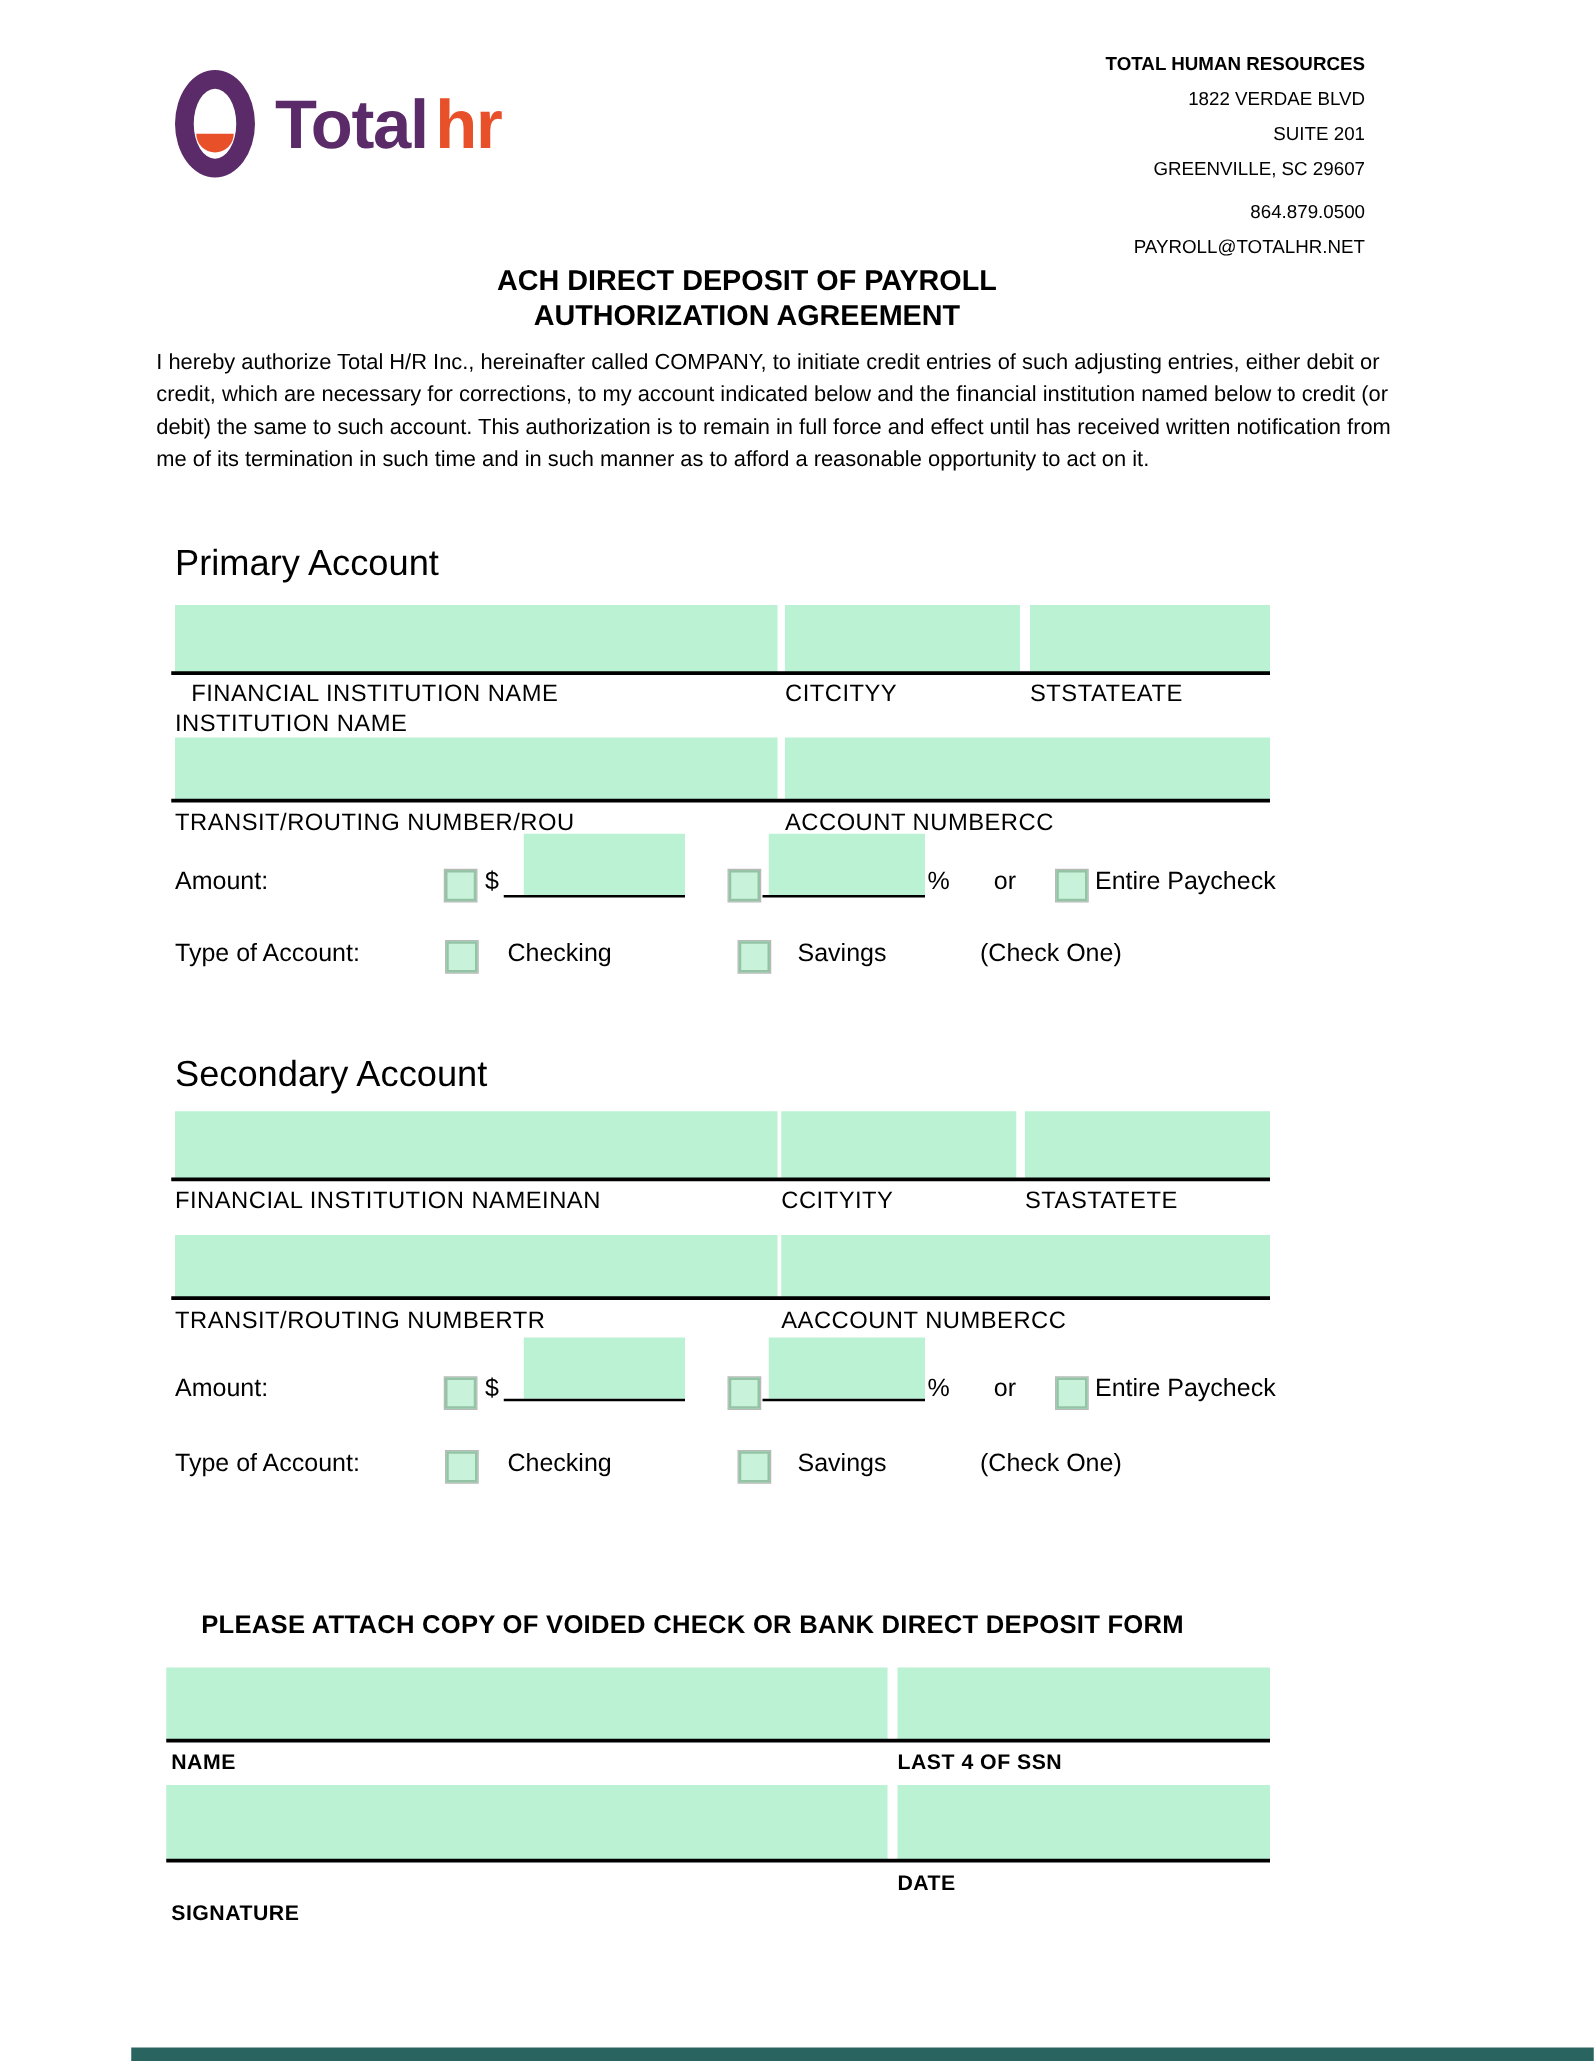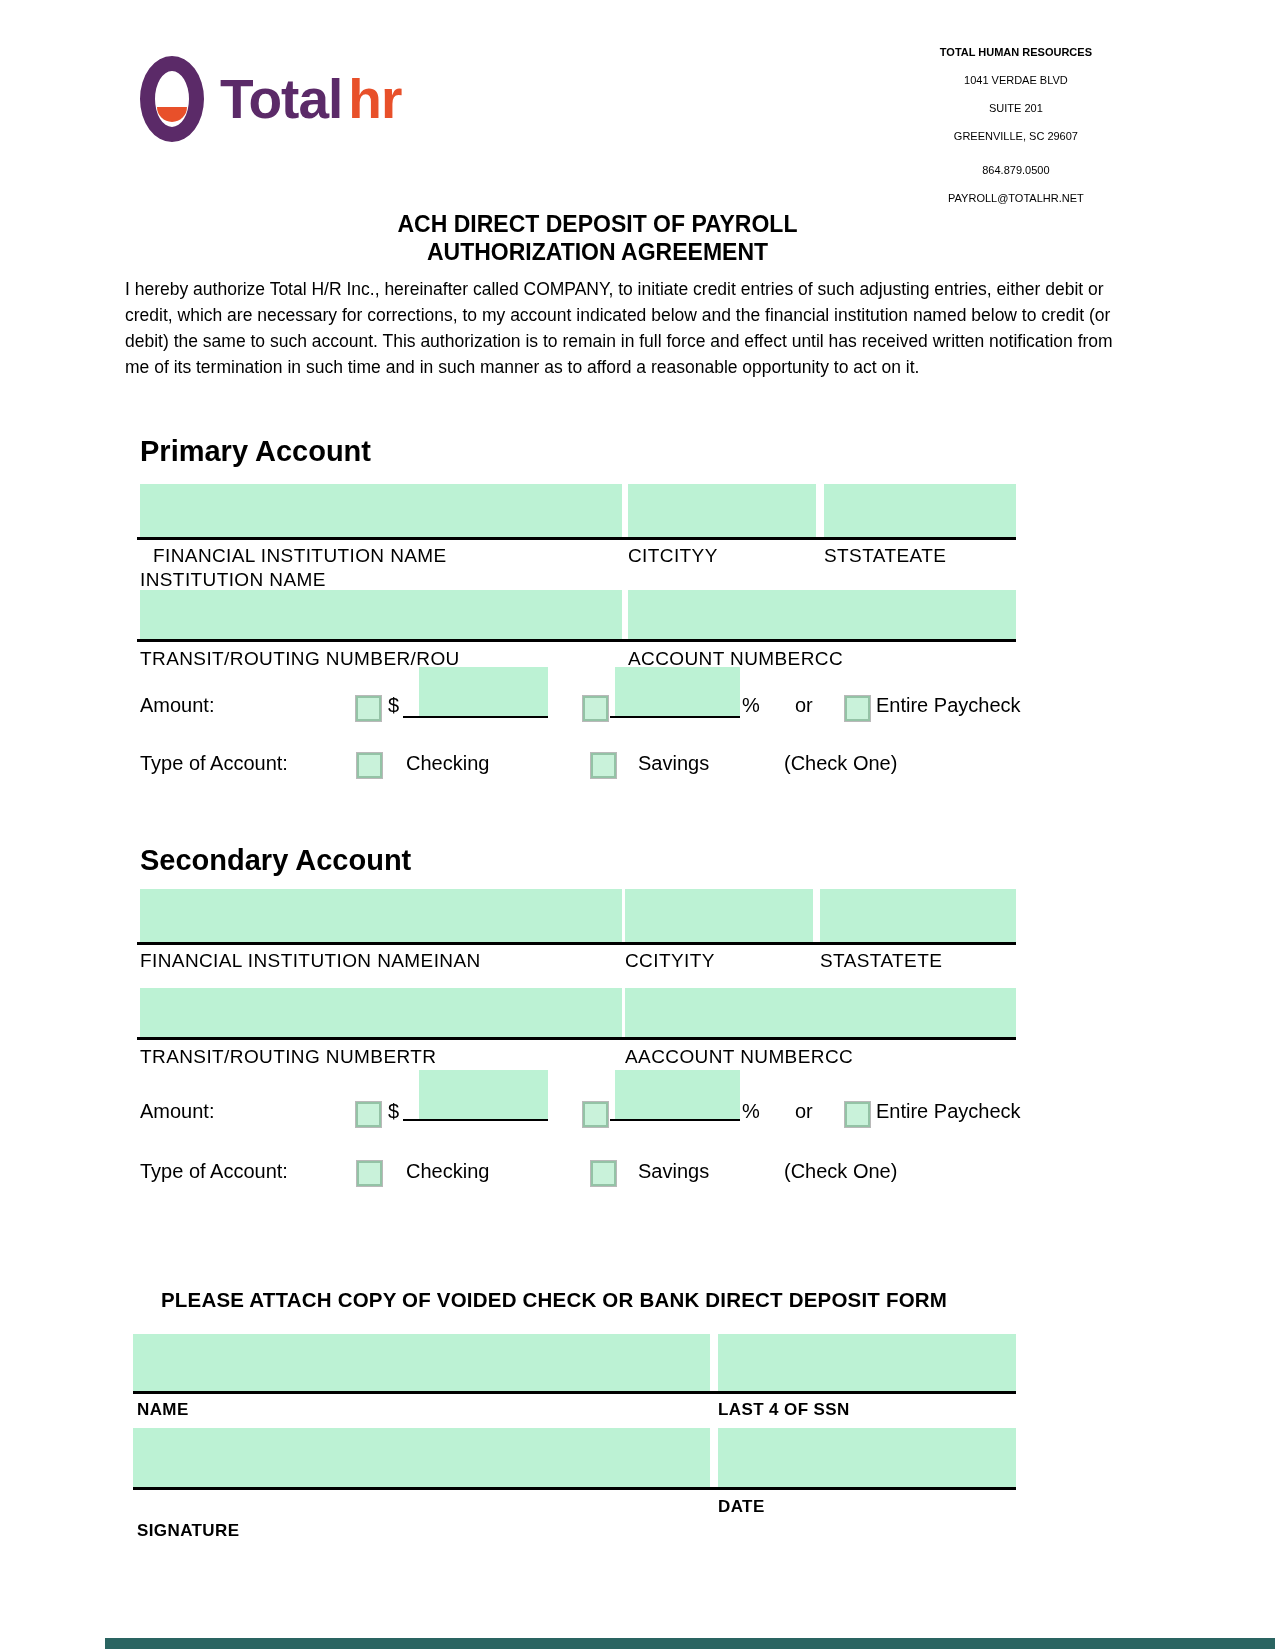--- a/index.html
+++ b/index.html
@@ -22,29 +22,29 @@
   .logo-smile{
     position:absolute;left:50%;transform:translateX(-50%);
     bottom:5px;width:30px;height:15px;
     background:var(--logo-orange,#e8502a);
     border-radius:0 0 16px 16px;
   }
   .logo-word{font-size:55px;font-weight:bold;letter-spacing:-1px;line-height:1;}
   .lt{color:var(--logo-purple,#5b2a68);}
   .lh{color:var(--logo-orange,#e8502a);margin-left:6px;}
   
-  .company-block{text-align:center;font-size:11px;line-height:28px;}
+  .company-block{text-align:right;font-size:15px;line-height:28px;}
   .company-block .co-name{font-weight:bold;}
   .company-block .gap{height:6px;}
   
   .doc-title{width:1195px;left:0;text-align:center;font-size:23px;font-weight:bold;line-height:28px;}
   
   .intro{width:1002px;font-size:17.5px;line-height:26px;text-align:left;margin:0;}
   
-  .sec-head{font-size:29px;font-weight:bold;border-bottom:3px solid #0f172a;padding-bottom:19px;line-height:1.1;}
+  .sec-head{font-size:29px;font-weight:normal;border-bottom:3px solid #0f172a;padding-bottom:19px;line-height:1.1;}
   
   .gfield{background:var(--field-green,#bcf2d4);}
   .uline{background:#000;height:3px;}
   .uline2{background:#000;height:2px;}
   
   .lbl{font-size:19px;letter-spacing:0.4px;white-space:nowrap;}
   .lbl-b{font-size:17px;font-weight:bold;letter-spacing:0.4px;white-space:nowrap;}
   .txt{font-size:20px;white-space:nowrap;}
   
   .cb{
@@ -62,21 +62,21 @@
 
 <div class="abs logo" style="left:140px;top:56px;">
   <span class="logo-ring">
     <span class="logo-smile"></span>
   </span>
   <span class="logo-word"><span class="lt">Total</span><span class="lh">hr</span></span>
 </div>
 
 <div class="abs company-block" style="top:38px;right:183px;">
   <div class="co-name">TOTAL HUMAN RESOURCES</div>
-  <div>1041 VERDAE BLVD</div>
+  <div>1822 VERDAE BLVD</div>
   <div>SUITE 201</div>
   <div>GREENVILLE, SC 29607</div>
   <div class="gap"></div>
   <div>864.879.0500</div>
   <div>PAYROLL@TOTALHR.NET</div>
 </div>
 
 <div class="abs doc-title" style="top:210px;">
   <div>ACH DIRECT DEPOSIT OF PAYROLL</div>
   <div>AUTHORIZATION AGREEMENT</div>

